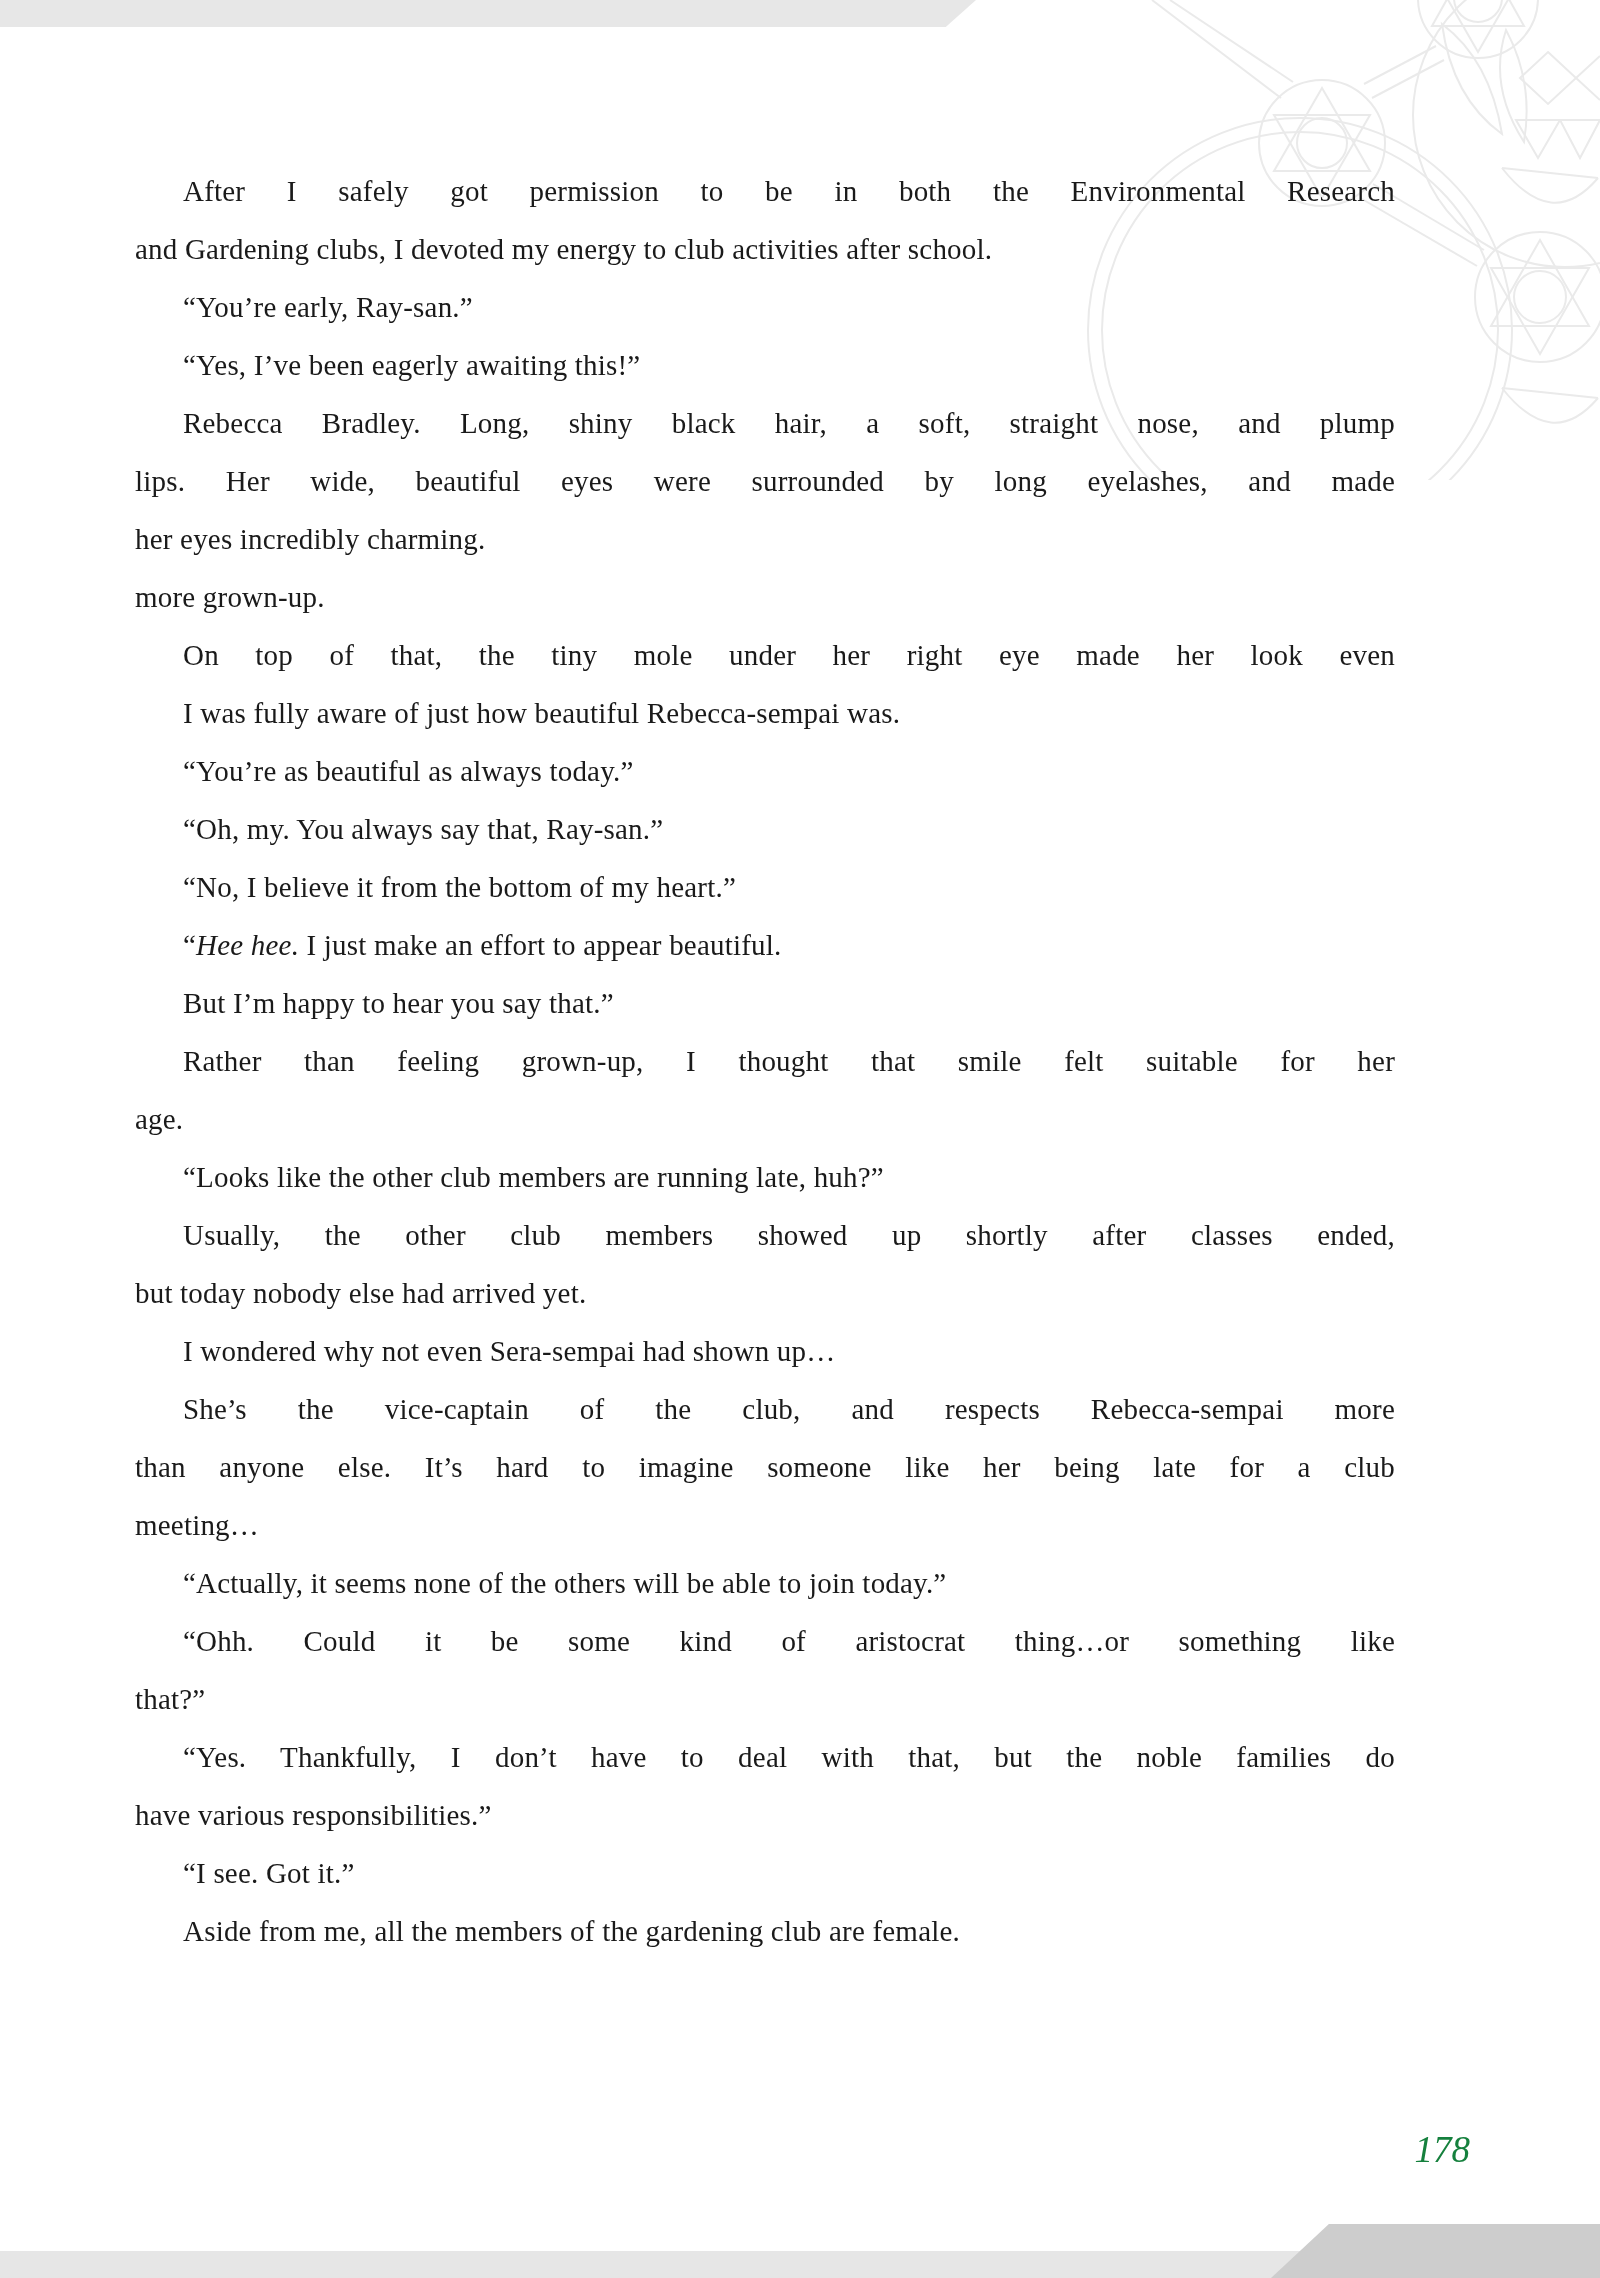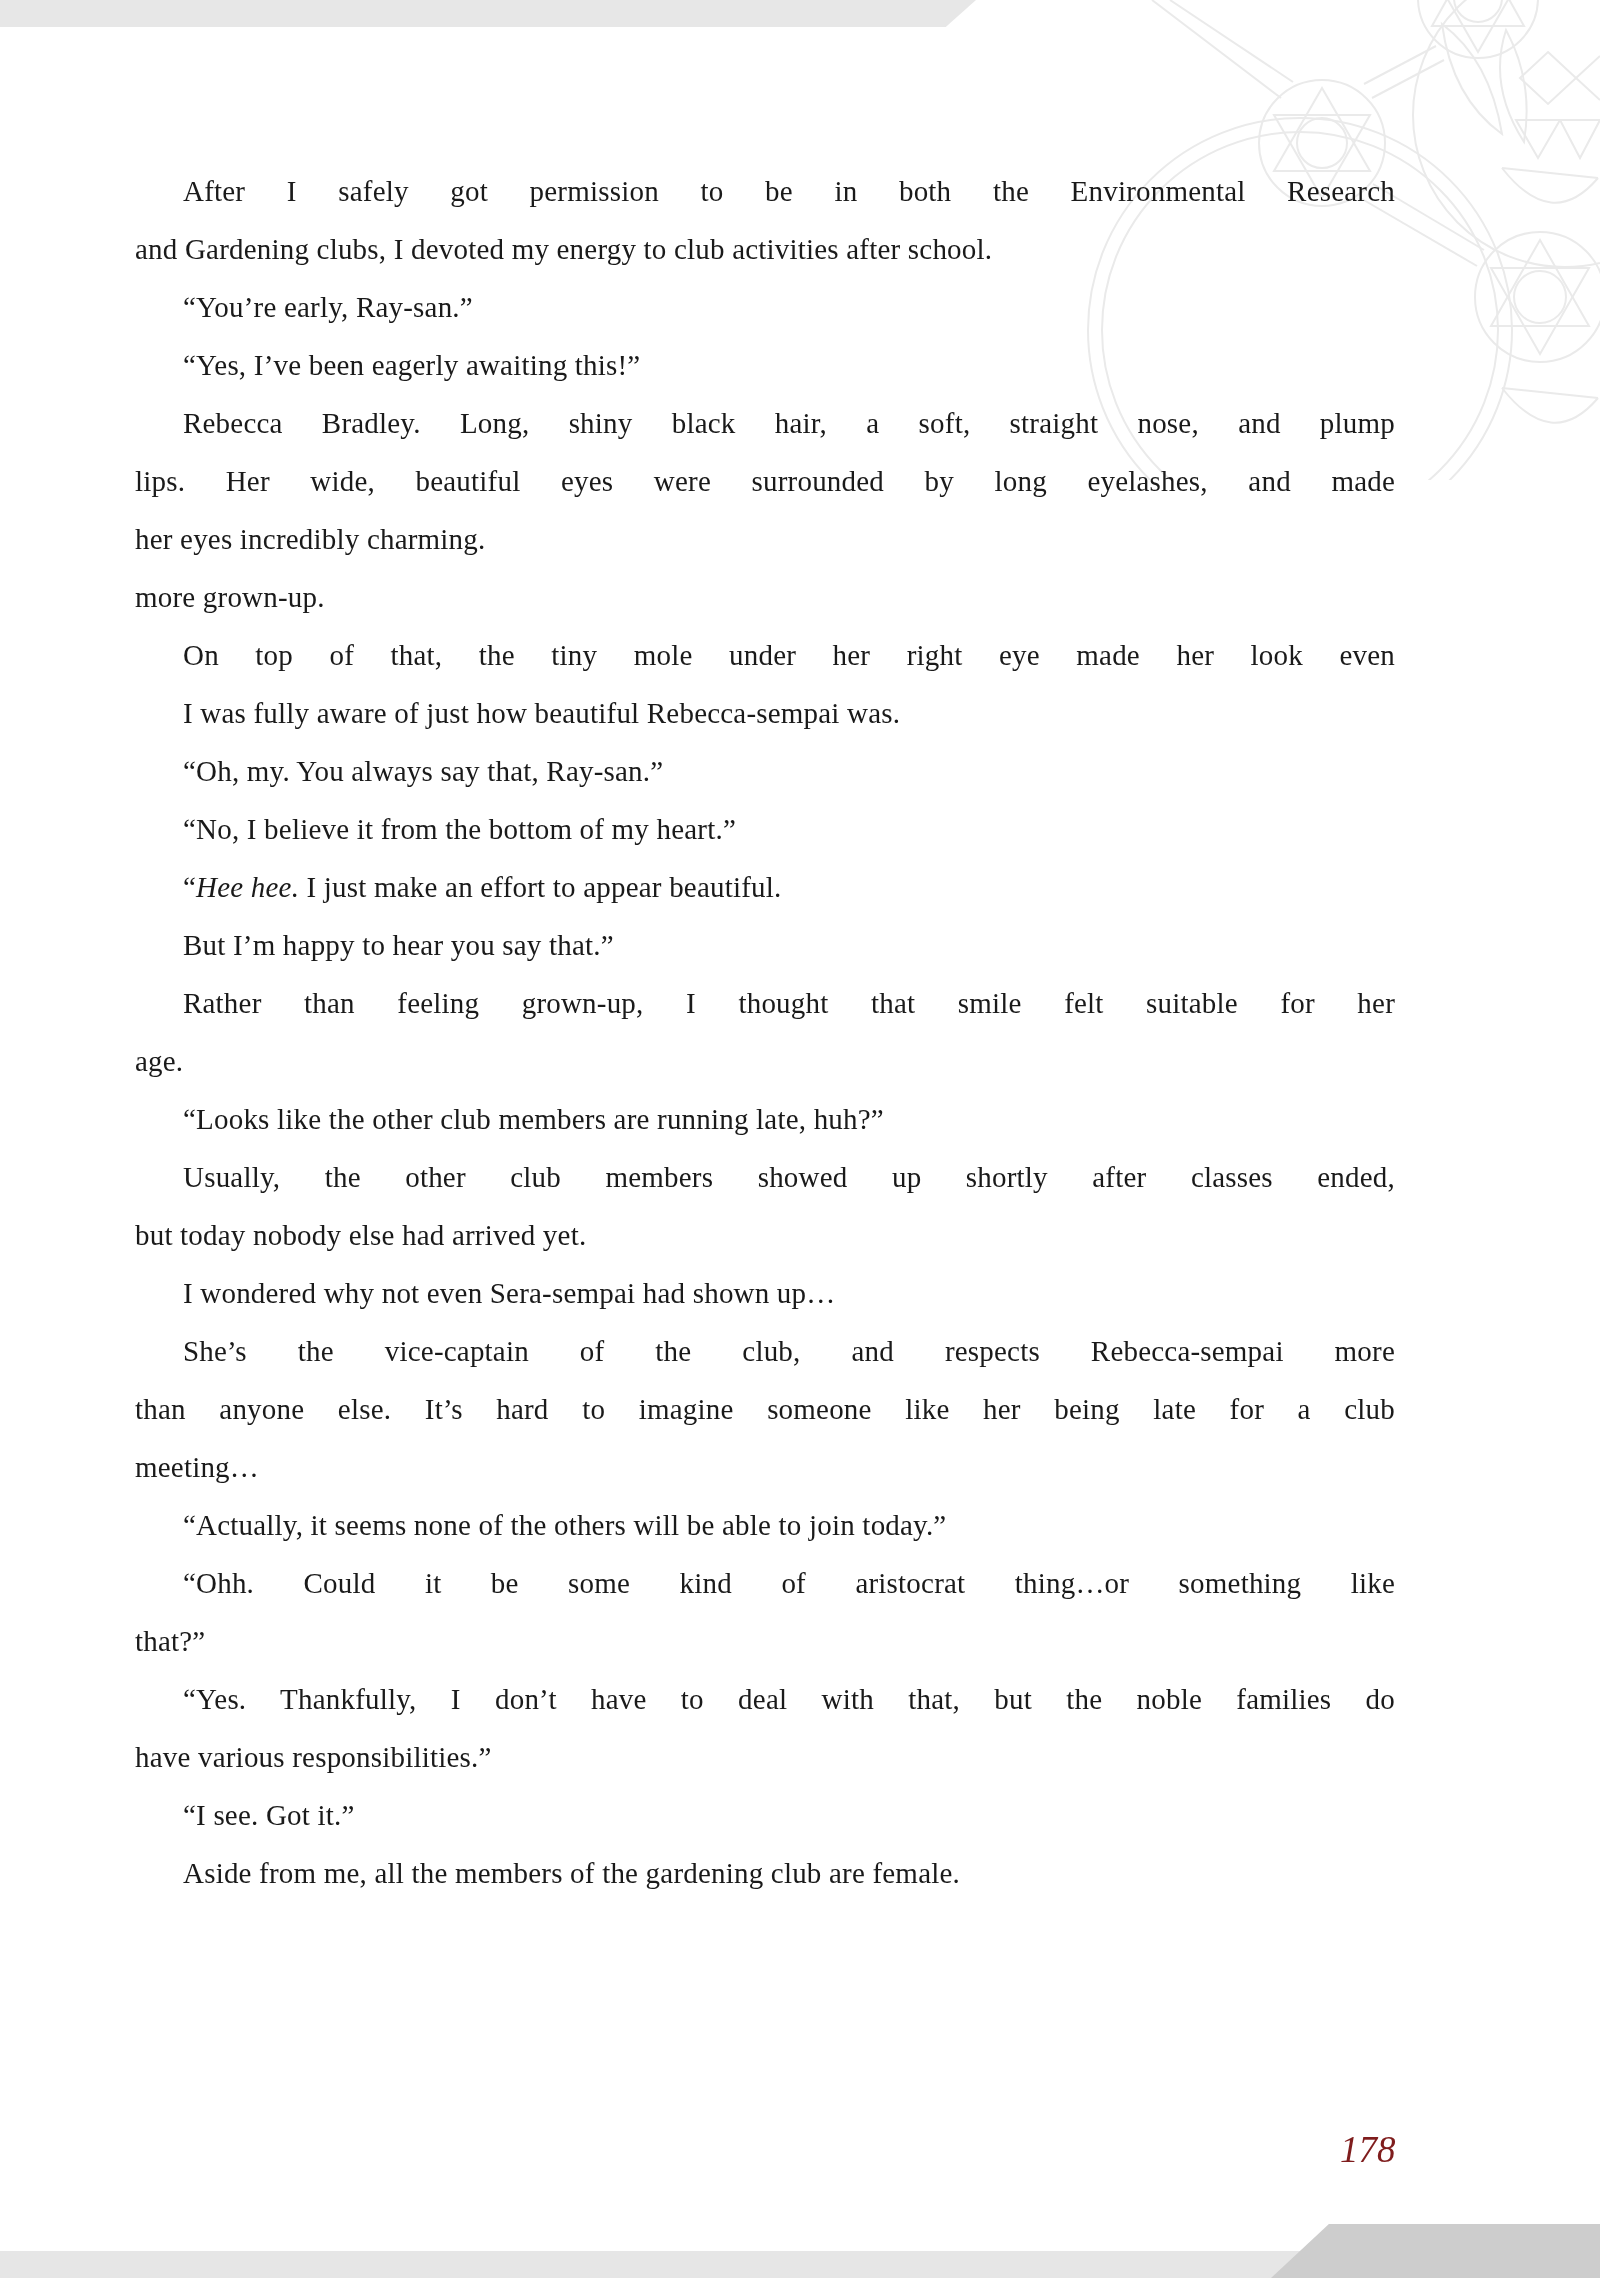--- a/index.html
+++ b/index.html
@@ -22,21 +22,21 @@
     position:absolute;left:135px;top:162px;width:1260px;
     font-size:29px;line-height:58px;color:#1a1a1a;
     letter-spacing:0.2px;
   }
   .line{height:58px;white-space:nowrap;}
   .line.j{white-space:normal;text-align:justify;text-align-last:justify;overflow:hidden;}
   .line.ind{padding-left:48px;}
   .line .it{font-style:italic;}
   #page-number{
     position:absolute;left:1340px;top:2130px;width:130px;
-    font-size:37px;font-style:italic;color:#7f1d1d;text-align:left;
+    font-size:37px;font-style:italic;color:#15803d;text-align:right;
     line-height:40px;
   }
 </style>
 </head>
 <body>
 
 <div class="band" id="top-band" style="background: rgb(231, 231, 231);"></div>
 
 <svg id="corner-art" viewBox="1040 0 560 480">
   <g fill="none" stroke="#eaeaea" stroke-width="2">
@@ -88,20 +88,21 @@
     <div class="line ind j"><span>After I safely got permission to be in both the Environmental Research</span></div>
     <div class="line"><span>and Gardening clubs, I devoted my energy to club activities after school.</span></div>
     <div class="line ind"><span>“You’re early, Ray-san.”</span></div>
     <div class="line ind"><span>“Yes, I’ve been eagerly awaiting this!”</span></div>
     <div class="line ind j"><span>Rebecca Bradley. Long, shiny black hair, a soft, straight nose, and plump</span></div>
     <div class="line j"><span>lips. Her wide, beautiful eyes were surrounded by long eyelashes, and made</span></div>
     <div class="line"><span>her eyes incredibly charming.</span></div>
     <div class="line"><span>more grown-up.</span></div>
     <div class="line ind j"><span>On top of that, the tiny mole under her right eye made her look even</span></div>
     <div class="line ind"><span>I was fully aware of just how beautiful Rebecca-sempai was.</span></div>
+    <div class="line ind"><span>“You’re as beautiful as always today.”</span></div>
     <div class="line ind"><span>“Oh, my. You always say that, Ray-san.”</span></div>
     <div class="line ind"><span>“No, I believe it from the bottom of my heart.”</span></div>
     <div class="line ind"><span>“</span><span class="it">Hee hee.</span><span> I just make an effort to appear beautiful.</span></div>
     <div class="line ind"><span>But I’m happy to hear you say that.”</span></div>
     <div class="line ind j"><span>Rather than feeling grown-up, I thought that smile felt suitable for her</span></div>
     <div class="line"><span>age.</span></div>
     <div class="line ind"><span>“Looks like the other club members are running late, huh?”</span></div>
     <div class="line ind j"><span>Usually, the other club members showed up shortly after classes ended,</span></div>
     <div class="line"><span>but today nobody else had arrived yet.</span></div>
     <div class="line ind"><span>I wondered why not even Sera-sempai had shown up…</span></div>

